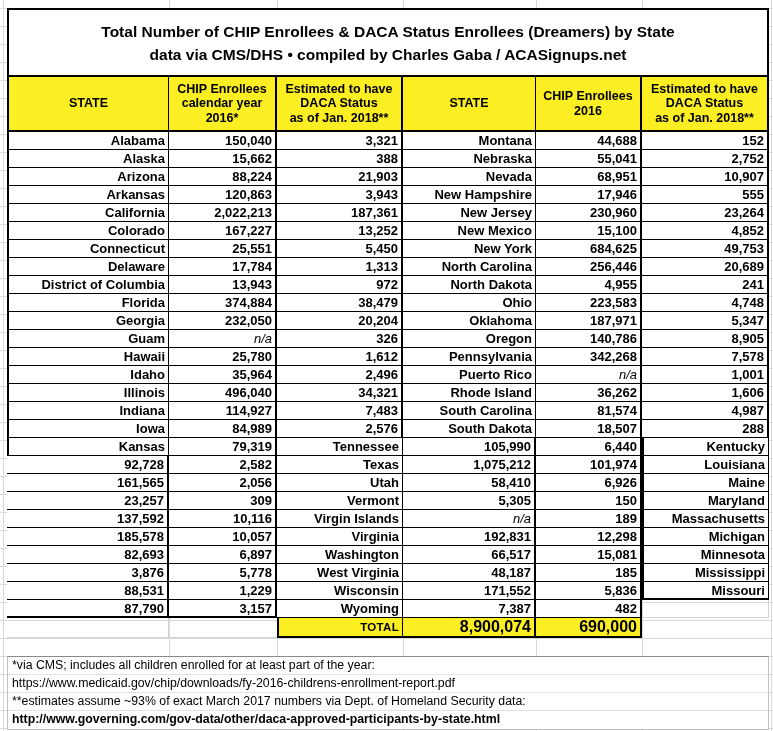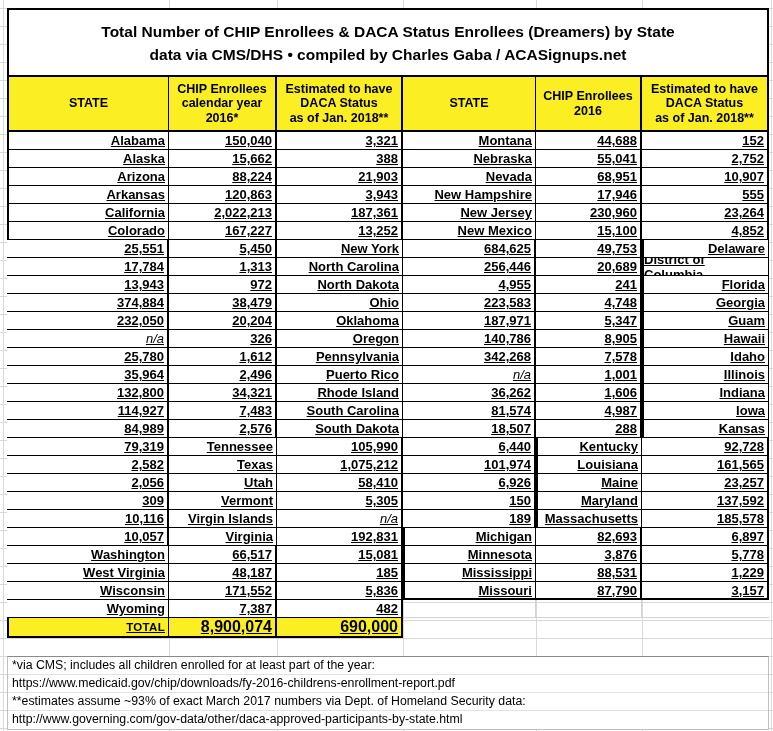--- a/index.html
+++ b/index.html
@@ -29,21 +29,21 @@
     box-sizing:border-box;width:762px;height:69px;background:#fff;
     border:2px solid #000;text-align:center;padding-top:10px;
   }
   .title-line{font-size:15.5px;font-weight:bold;line-height:23px;color:#000;}
 
   .grid6{
     display:grid;width:762px;
     grid-template-columns:162px 108px 126px 133px 106px 127px;
   }
   #header-grid{grid-template-rows:55px;}
-  #data-grid{grid-template-rows:repeat(27,18px) 20px;text-decoration:underline;}
+  #data-grid{grid-template-rows:repeat(27,18px) 20px;}
 
   .hcell{
     box-sizing:border-box;display:flex;align-items:center;justify-content:center;
     background:var(--yellow);border-bottom:2px solid #000;border-right:1px solid #000;
     font-size:12.5px;font-weight:bold;line-height:14.5px;text-align:center;
     white-space:pre-line;color:#000;
   }
   .hcell.hc1{border-left:2px solid #000;}
   .hcell.hc2,.hcell.hc3,.hcell.hc5{border-right:2px solid #000;}
   .hcell.hc6{border-right:2px solid #000;}
@@ -74,21 +74,21 @@
 
   #footnotes{
     position:absolute;left:7px;top:656px;width:762px;z-index:1;background:#fff;
     box-sizing:border-box;border:1px solid #c0c0c0;border-top:1px solid #8a8a8a;
   }
   .fn-row{
     box-sizing:border-box;height:18px;line-height:17px;padding-left:4px;
     font-size:12.3px;color:#000;border-bottom:1px solid #e3e3e3;
     white-space:nowrap;overflow:hidden;
   }
-  .fn-row:last-child{border-bottom:none;}
+  .fn-row:last-child{border-bottom:none;font-weight:bold;}
 </style>
 </head>
 <body>
 
 <div id="canvas">
   <div id="gridlines"></div>
 
   <div id="table-wrap">
 
     <div class="title-block">
@@ -142,20 +142,21 @@
         <div class="cell c3">187,361</div>
         <div class="cell c4">New Jersey</div>
         <div class="cell c5">230,960</div>
         <div class="cell c6">23,264</div>
         <div class="cell c1">Colorado</div>
         <div class="cell c2">167,227</div>
         <div class="cell c3">13,252</div>
         <div class="cell c4">New Mexico</div>
         <div class="cell c5">15,100</div>
         <div class="cell c6">4,852</div>
+        <div class="cell c1">Connecticut</div>
         <div class="cell c2">25,551</div>
         <div class="cell c3">5,450</div>
         <div class="cell c4">New York</div>
         <div class="cell c5">684,625</div>
         <div class="cell c6">49,753</div>
         <div class="cell c1">Delaware</div>
         <div class="cell c2">17,784</div>
         <div class="cell c3">1,313</div>
         <div class="cell c4">North Carolina</div>
         <div class="cell c5">256,446</div>
@@ -190,21 +191,21 @@
         <div class="cell c4">Pennsylvania</div>
         <div class="cell c5">342,268</div>
         <div class="cell c6">7,578</div>
         <div class="cell c1">Idaho</div>
         <div class="cell c2">35,964</div>
         <div class="cell c3">2,496</div>
         <div class="cell c4">Puerto Rico</div>
         <div class="cell c5 na">n/a</div>
         <div class="cell c6">1,001</div>
         <div class="cell c1">Illinois</div>
-        <div class="cell c2">132,800</div>
+        <div class="cell c2">496,040</div>
         <div class="cell c3">34,321</div>
         <div class="cell c4">Rhode Island</div>
         <div class="cell c5">36,262</div>
         <div class="cell c6">1,606</div>
         <div class="cell c1">Indiana</div>
         <div class="cell c2">114,927</div>
         <div class="cell c3">7,483</div>
         <div class="cell c4">South Carolina</div>
         <div class="cell c5">81,574</div>
         <div class="cell c6">4,987</div>
@@ -241,20 +242,21 @@
         <div class="cell c2">137,592</div>
         <div class="cell c3">10,116</div>
         <div class="cell c4">Virgin Islands</div>
         <div class="cell c5 na">n/a</div>
         <div class="cell c6">189</div>
         <div class="cell c1">Massachusetts</div>
         <div class="cell c2">185,578</div>
         <div class="cell c3">10,057</div>
         <div class="cell c4">Virginia</div>
         <div class="cell c5">192,831</div>
+        <div class="cell c6">12,298</div>
         <div class="cell c1">Michigan</div>
         <div class="cell c2">82,693</div>
         <div class="cell c3">6,897</div>
         <div class="cell c4">Washington</div>
         <div class="cell c5">66,517</div>
         <div class="cell c6">15,081</div>
         <div class="cell c1">Minnesota</div>
         <div class="cell c2">3,876</div>
         <div class="cell c3">5,778</div>
         <div class="cell c4">West Virginia</div>

